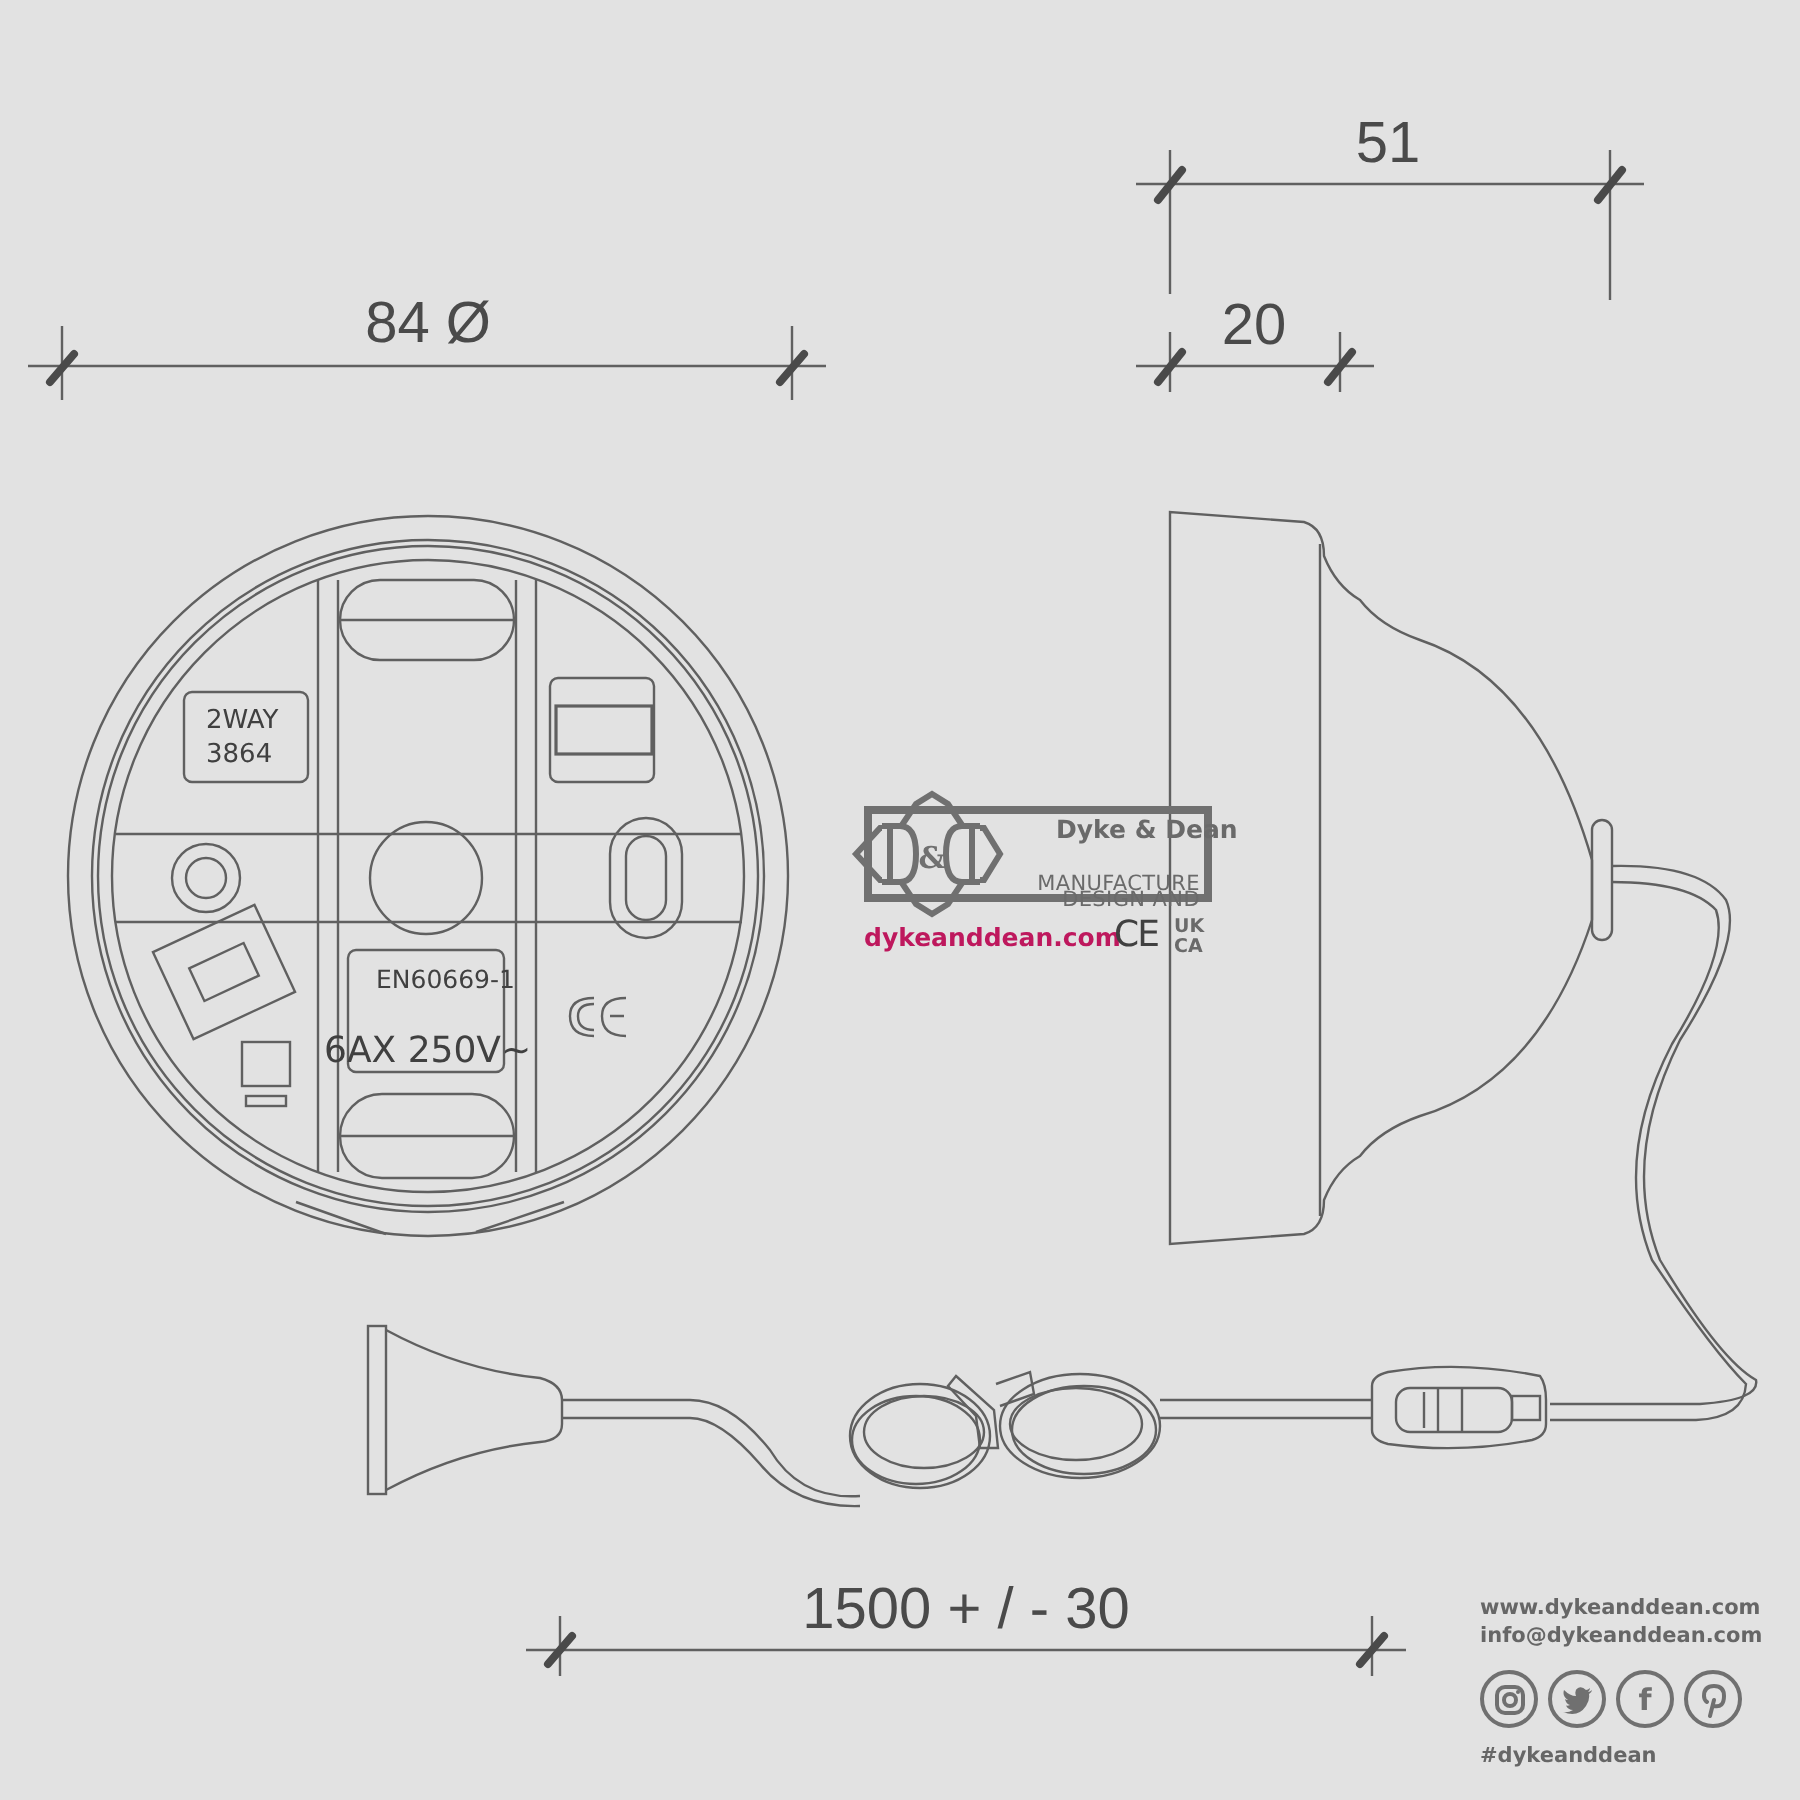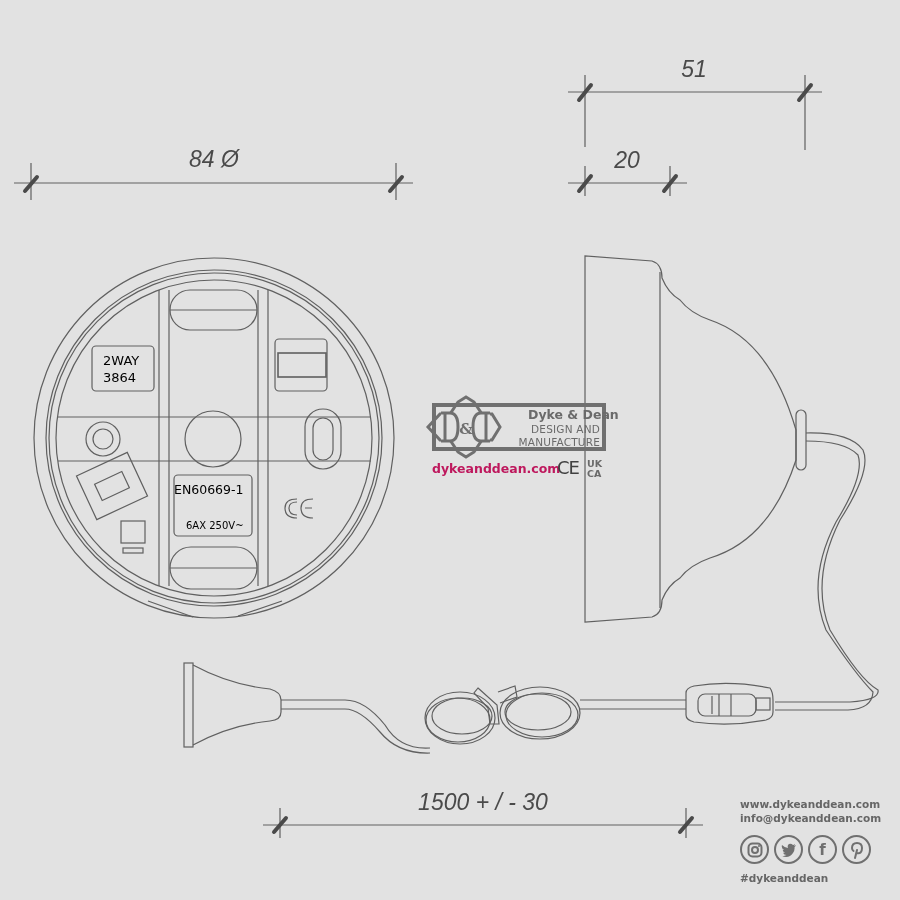--- a/index.html
+++ b/index.html
@@ -6,31 +6,30 @@
     body {
       width: 900px; height: 900px; overflow: hidden;
       background: #e2e2e2;
       font-family: "Liberation Sans", sans-serif;
       position: relative;
     }
     svg.drawing { position: absolute; left: 0; top: 0; }
     .dim-label {
       position: absolute;
       font-family: "Liberation Sans", sans-serif;
-      font-size: 23px;
+      font-size: 29px;
       color: #4a4a4a;
       white-space: nowrap;
       transform: translateX(-50%);
-      font-style: italic;
     }
     .plate-text {
       position: absolute;
       font-family: "DejaVu Sans", sans-serif;
       font-size: 13px;
-      color: #000000;
+      color: #404040;
       line-height: 17px;
       white-space: nowrap;
     }
     .logo-box {
       position: absolute;
       left: 432px; top: 403px;
       width: 174px; height: 48px;
       border: 4px solid #707070;
       box-sizing: border-box;
     }
@@ -208,26 +207,26 @@
   </g>
 </svg>
 
 <div class="dim-label" style="left:214px; top:146px;">84 Ø</div>
 <div class="dim-label" style="left:694px; top:56px;">51</div>
 <div class="dim-label" style="left:627px; top:147px;">20</div>
 <div class="dim-label" style="left:483px; top:789px;">1500 + / - 30</div>
 
 <div class="plate-text" style="left:103px; top:352px;">2WAY</div>
 <div class="plate-text" style="left:103px; top:369px;">3864</div>
-<div class="plate-text" style="left:174px; top:481px; font-size:12.5px;">EN60669-1</div>
-<div class="plate-text" style="left:186px; top:517px; font-size:10px;">6AX  250V~</div>
+<div class="plate-text" style="left:188px; top:481px; font-size:12.5px;">EN60669-1</div>
+<div class="plate-text" style="left:162px; top:517px; font-size:18px;">6AX  250V~</div>
 
 <div class="logo-box"></div>
 <div class="logo-name">Dyke &amp; Dean</div>
-<div class="logo-sub" style="top:423px;">DESIGN AND</div>
+<div class="logo-sub" style="top:444px;">DESIGN AND</div>
 <div class="logo-sub" style="top:436px;">MANUFACTURE</div>
 <div class="logo-url">dykeanddean.com</div>
 <div class="ce-mark">CE</div>
 <div class="ukca">
   <div>UK</div>
   <div>CA</div>
 </div>
 
 <div class="contact" style="top:798px;">www.dykeanddean.com</div>
 <div class="contact" style="top:812px;">info@dykeanddean.com</div>

